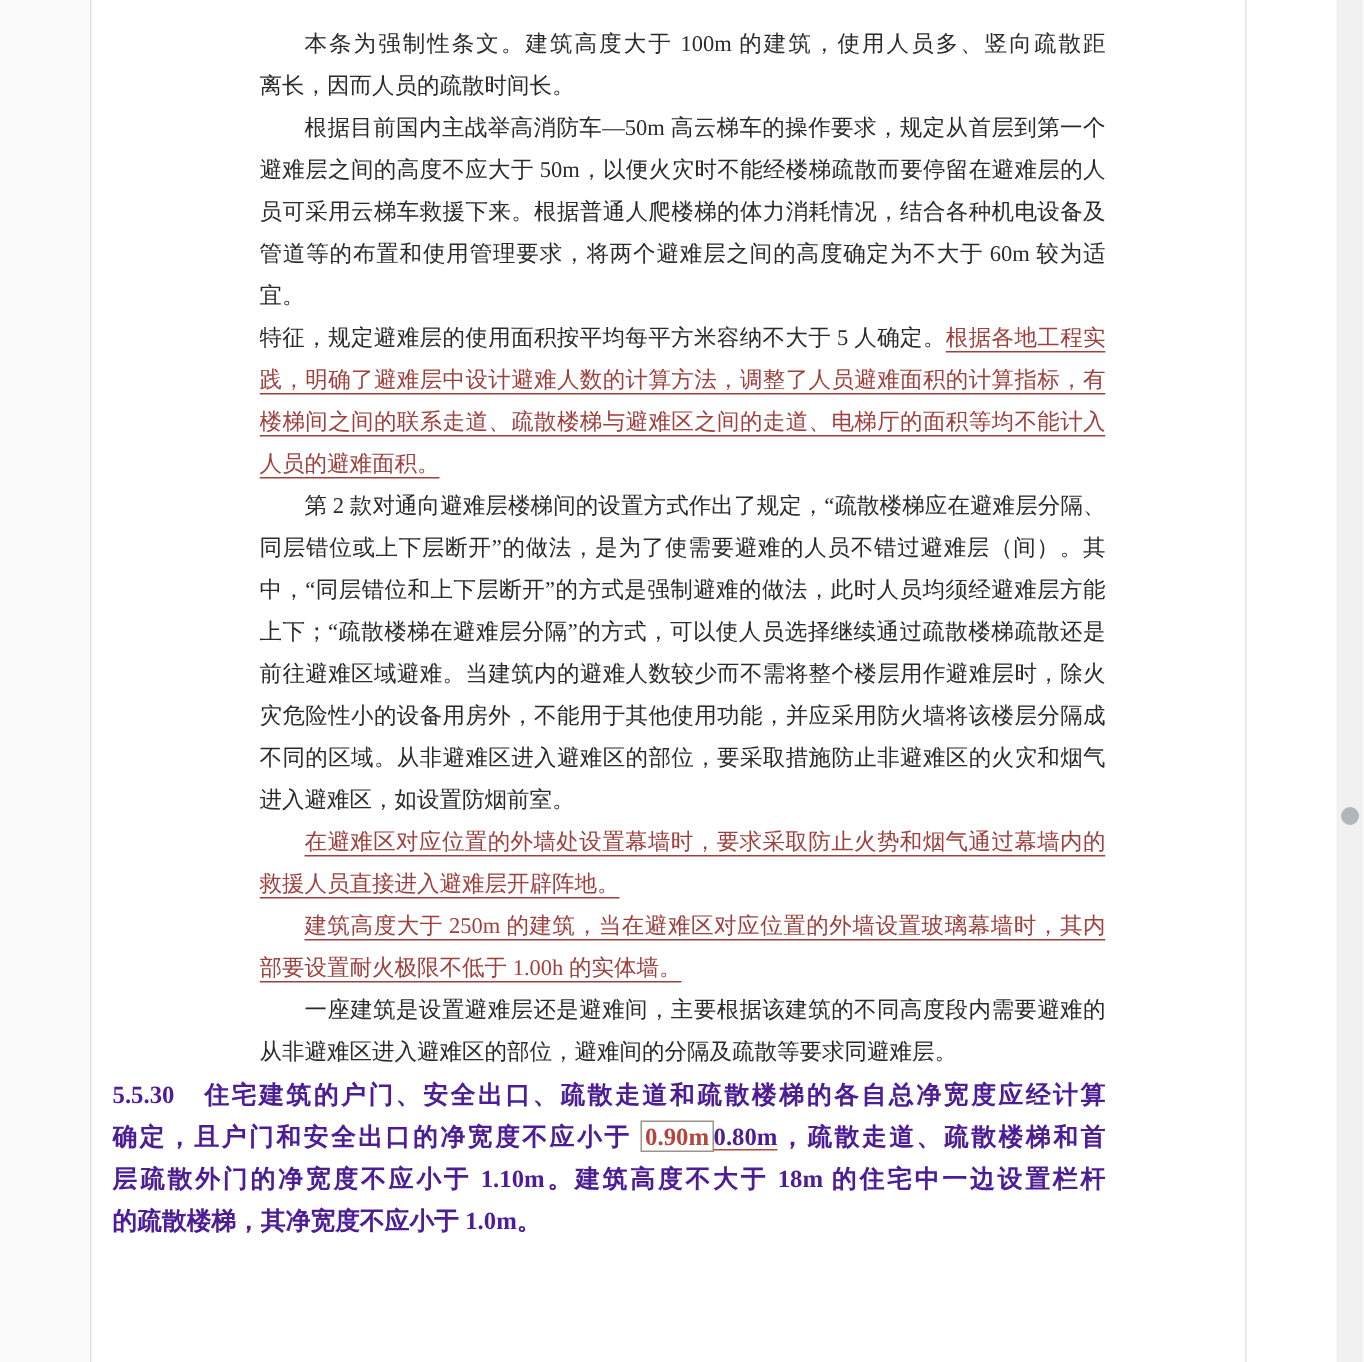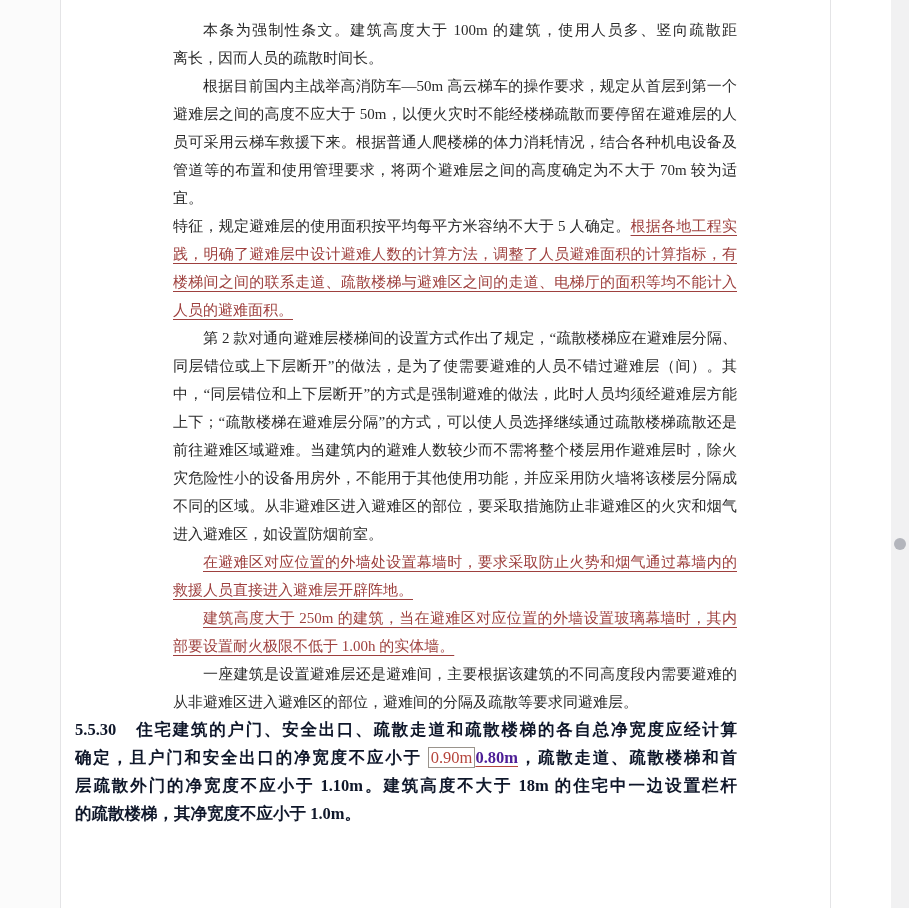--- a/index.html
+++ b/index.html
@@ -41,33 +41,33 @@
   .line {
     height: 28px; line-height: 28px;
     overflow: hidden;
     text-align: justify;
     white-space: normal;
   }
   .line.just { text-align-last: justify; }
   .line.indent { text-indent: 2em; }
 
   .run-k { color: #2a2a2a; }
-  .run-b { color: #0f172a; }
+  .run-b { color: #4c1d95; }
   .run-r {
     color: #9e403e;
     text-decoration: underline;
     text-decoration-color: #9e403e;
     text-decoration-thickness: 1px;
     text-underline-offset: 4px;
   }
   .run-rbox {
     color: #b5443b;
     border: 1px solid #9a948c;
     padding: 0 2px;
-    font-weight: 400;
+    font-weight: 700;
   }
   .run-rins {
     color: #4c1d95;
     font-weight: 700;
     text-decoration: underline;
     text-decoration-color: #b5443b;
     text-decoration-thickness: 1px;
     text-underline-offset: 3px;
   }
 </style>
@@ -81,21 +81,21 @@
 
   <div class="document-content">
       <div class="block commentary">
         <div class="line just indent"><span class="run-k">本条为强制性条文。建筑高度大于 100m 的建筑，使用人员多、竖向疏散距</span></div>
         <div class="line"><span class="run-k">离长，因而人员的疏散时间长。</span></div>
       </div>
       <div class="block commentary">
         <div class="line just indent"><span class="run-k">根据目前国内主战举高消防车—50m 高云梯车的操作要求，规定从首层到第一个</span></div>
         <div class="line just"><span class="run-k">避难层之间的高度不应大于 50m，以便火灾时不能经楼梯疏散而要停留在避难层的人</span></div>
         <div class="line just"><span class="run-k">员可采用云梯车救援下来。根据普通人爬楼梯的体力消耗情况，结合各种机电设备及</span></div>
-        <div class="line just"><span class="run-k">管道等的布置和使用管理要求，将两个避难层之间的高度确定为不大于 70m 较为适</span></div>
+        <div class="line just"><span class="run-k">管道等的布置和使用管理要求，将两个避难层之间的高度确定为不大于 60m 较为适</span></div>
         <div class="line"><span class="run-k">宜。</span></div>
       </div>
       <div class="block commentary">
         <div class="line just"><span class="run-k">特征，规定避难层的使用面积按平均每平方米容纳不大于 5 人确定。</span><span class="run-r">根据各地工程实</span></div>
         <div class="line just"><span class="run-r">践，明确了避难层中设计避难人数的计算方法，调整了人员避难面积的计算指标，有</span></div>
         <div class="line just"><span class="run-r">楼梯间之间的联系走道、疏散楼梯与避难区之间的走道、电梯厅的面积等均不能计入</span></div>
         <div class="line"><span class="run-r">人员的避难面积。</span></div>
       </div>
       <div class="block commentary">
         <div class="line just indent"><span class="run-k">第 2 款对通向避难层楼梯间的设置方式作出了规定，“疏散楼梯应在避难层分隔、</span></div>

